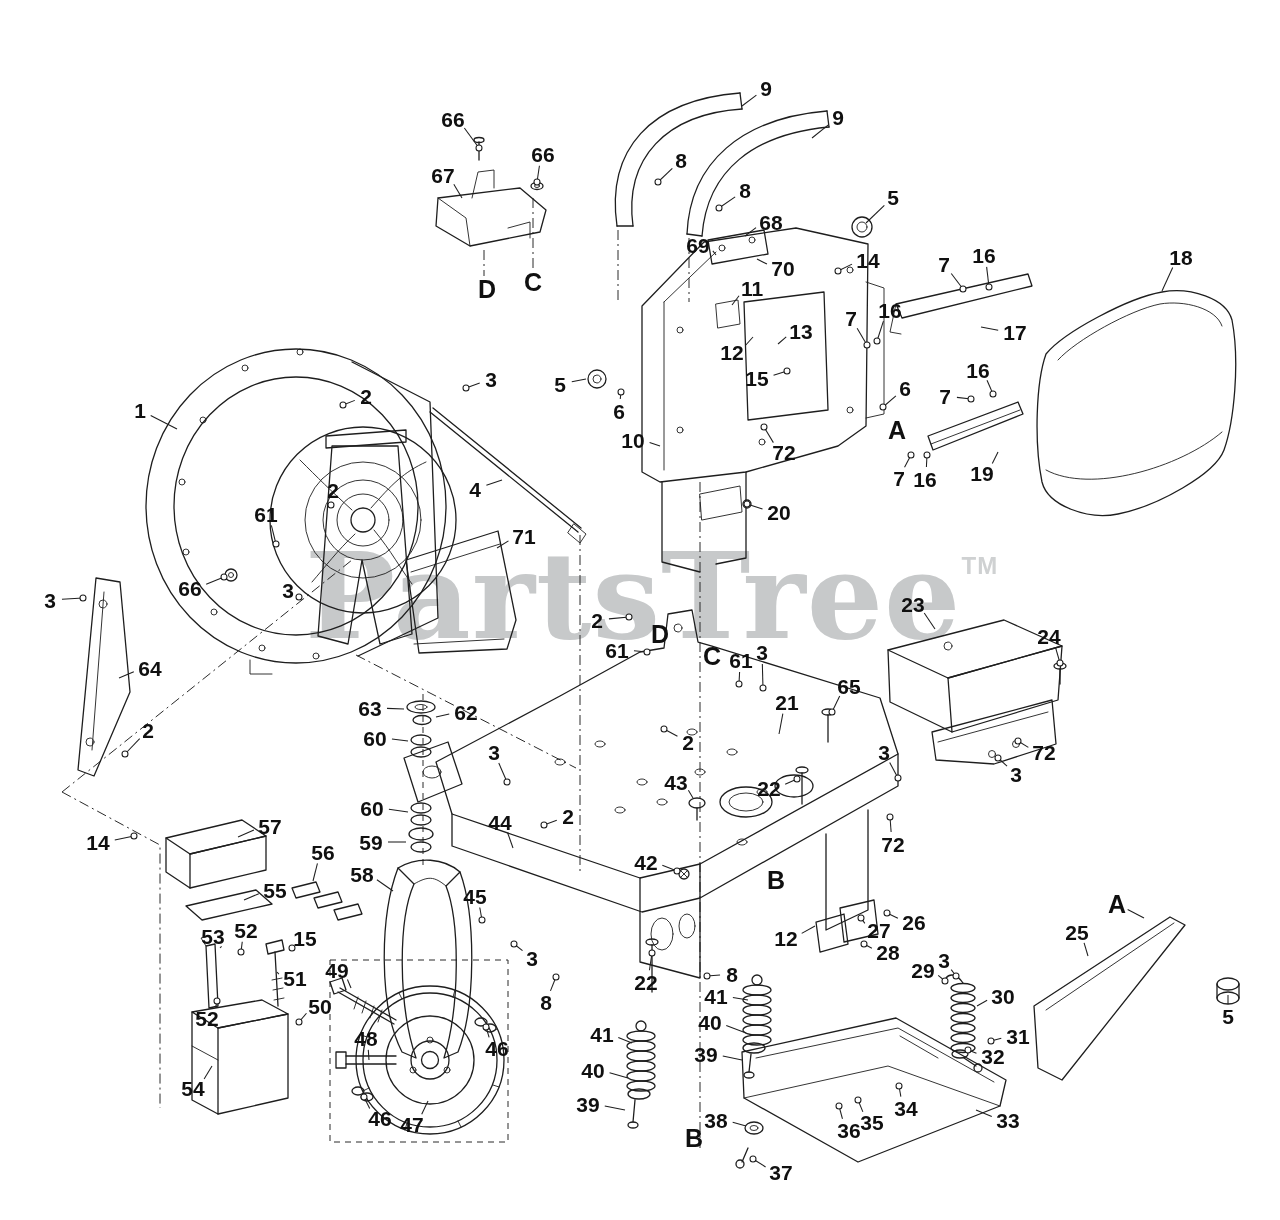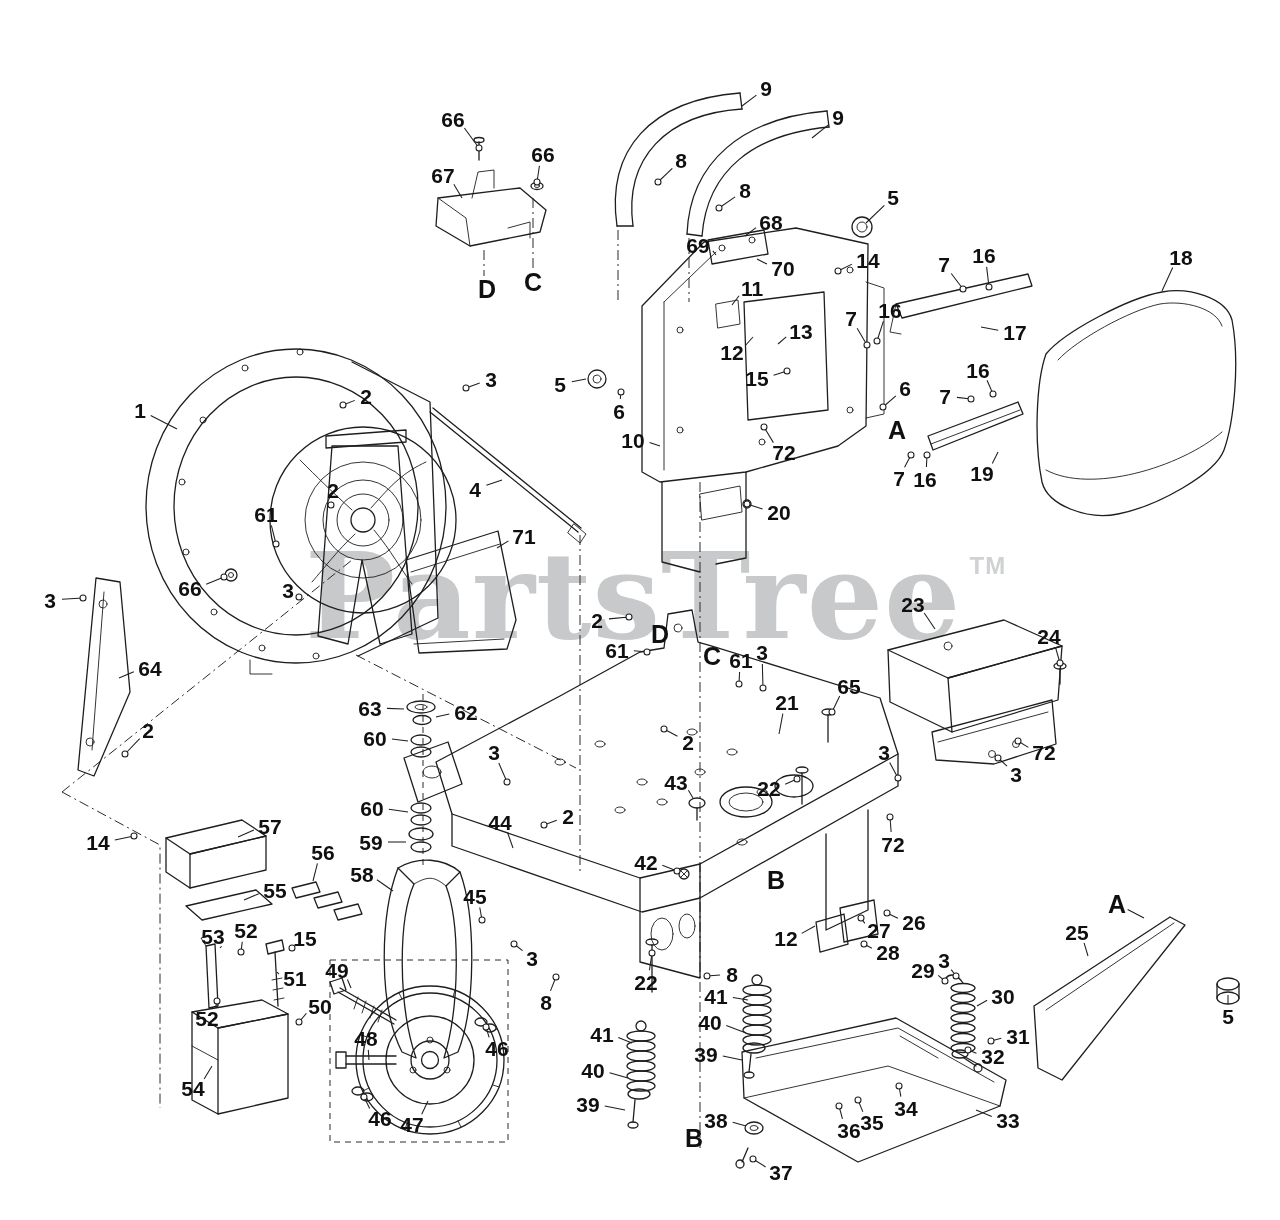--- a/index.html
+++ b/index.html
@@ -2,21 +2,21 @@
 <html><head>
 <meta charset="utf-8">
 <style>
   html,body{margin:0;padding:0;background:#fff;}
   .stage{position:relative;width:1280px;height:1220px;background:#fff;overflow:hidden;
          font-family:"Liberation Sans",sans-serif;}
   .watermark{position:absolute;left:305px;top:536px;z-index:0;
              font-family:"DejaVu Serif",serif;font-weight:700;font-size:120px;line-height:1;
              color:#c7c9ca;letter-spacing:1px;white-space:nowrap;pointer-events:none;user-select:none;}
   .watermark sup{font-family:"Liberation Sans",sans-serif;font-size:24px;font-weight:700;
-                 vertical-align:64px;margin-left:8px;color:#cfd1d2;}
+                 vertical-align:64px;margin-left:0;color:#cfd1d2;}
   svg.diagram{position:absolute;left:0;top:0;z-index:1;}
   .ln{fill:none;stroke:#1e1e1e;stroke-width:1.3;stroke-linejoin:round;stroke-linecap:round;}
   .thin{fill:none;stroke:#1e1e1e;stroke-width:0.9;stroke-linejoin:round;stroke-linecap:round;}
   .cd{fill:none;stroke:#2a2a2a;stroke-width:1;stroke-dasharray:10 4 2 4;}
   .cd2{fill:none;stroke:#2a2a2a;stroke-width:1;stroke-dasharray:6 5;}
   .leader{stroke:#1e1e1e;stroke-width:1.05;}
   .hwdot{fill:#fff;stroke:#1e1e1e;stroke-width:1.05;}
   .callout{font-family:"Liberation Sans",sans-serif;font-size:21px;font-weight:600;fill:#101010;
            text-anchor:middle;dominant-baseline:central;}
   .letter{font-size:25px;font-weight:700;}

